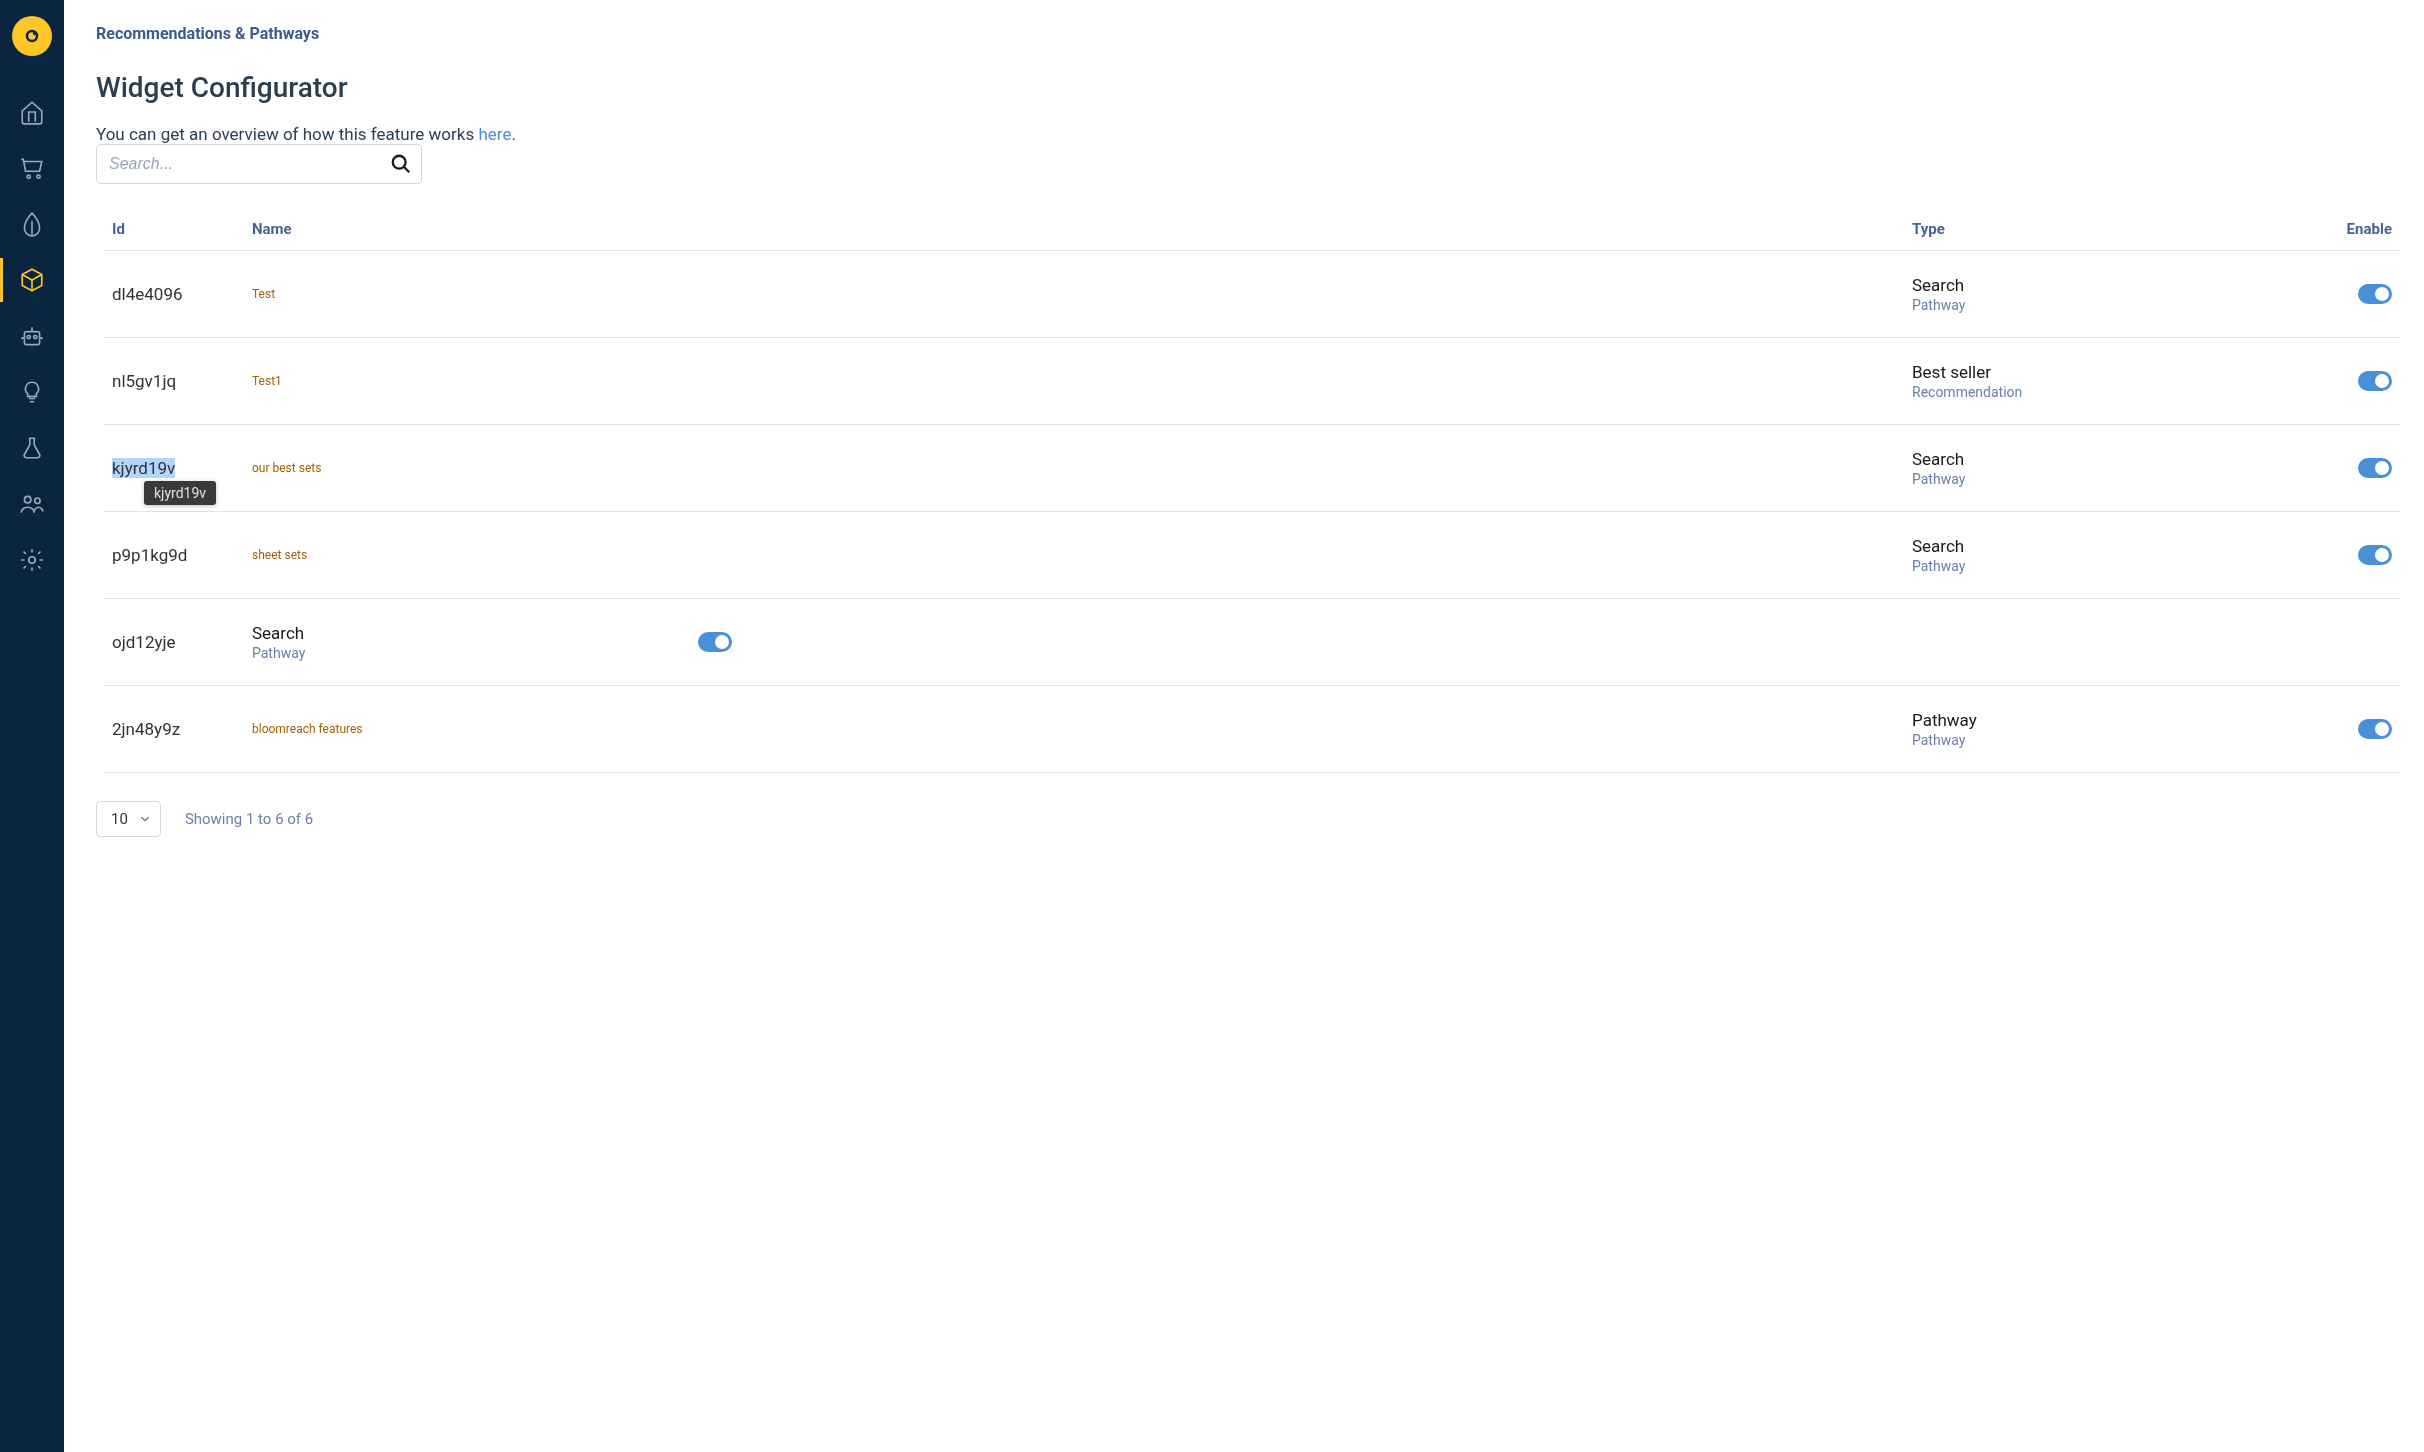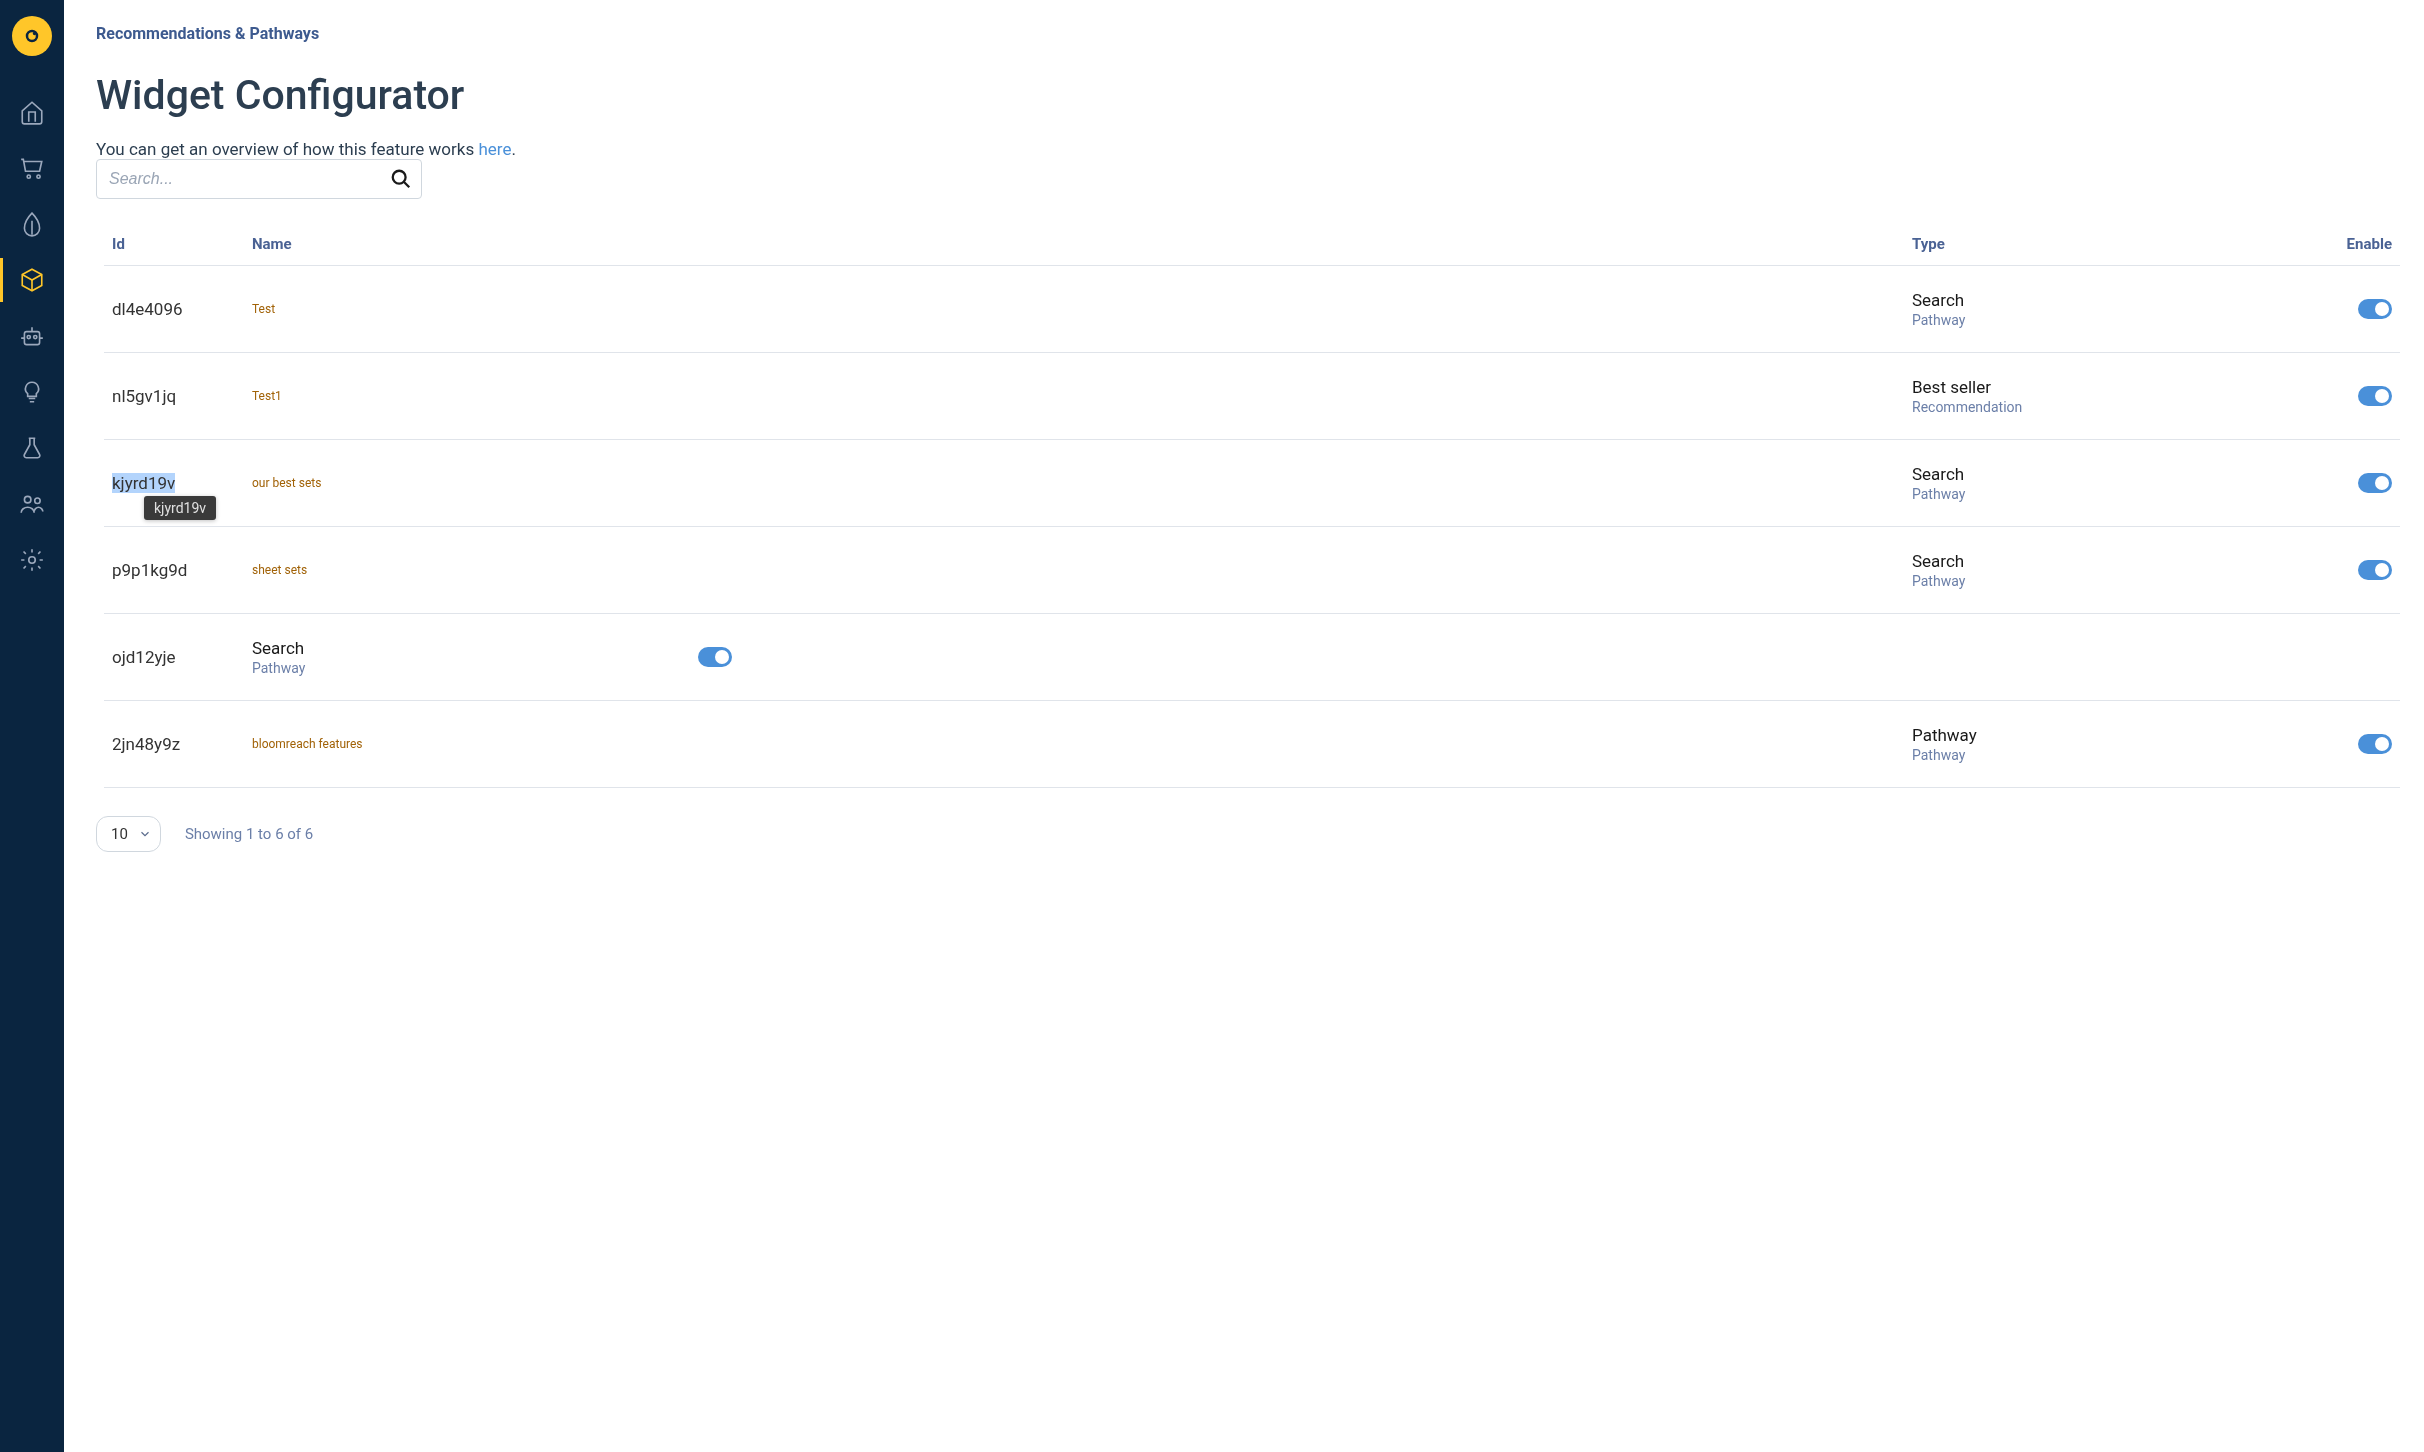--- a/index.html
+++ b/index.html
@@ -71,21 +71,21 @@
       padding: 24px 32px;
       overflow-y: auto;
     }
     .breadcrumb {
       color: #3d5a8f;
       font-weight: 700;
       font-size: 16px;
       margin-bottom: 28px;
     }
     .page-title {
-      font-size: 41px;
+      font-size: 28px;
       font-weight: 500;
       color: #2c3e50;
       margin-bottom: 20px;
     }
     .overview {
       font-size: 17px;
       color: #2c3e50;
       margin-bottom: 0;
     }
     .overview a {
@@ -208,21 +208,21 @@
       z-index: 10;
     }
     .footer {
       display: flex;
       align-items: center;
       gap: 24px;
       margin-top: 28px;
     }
     .page-select {
       border: 1px solid #d0d7de;
-      border-radius: 12px;
+      border-radius: 4px;
       padding: 8px 32px 8px 14px;
       font-size: 15px;
       cursor: pointer;
       position: relative;
       display: flex;
       align-items: center;
       color: #333;
     }
     .page-select svg {
       position: absolute;

